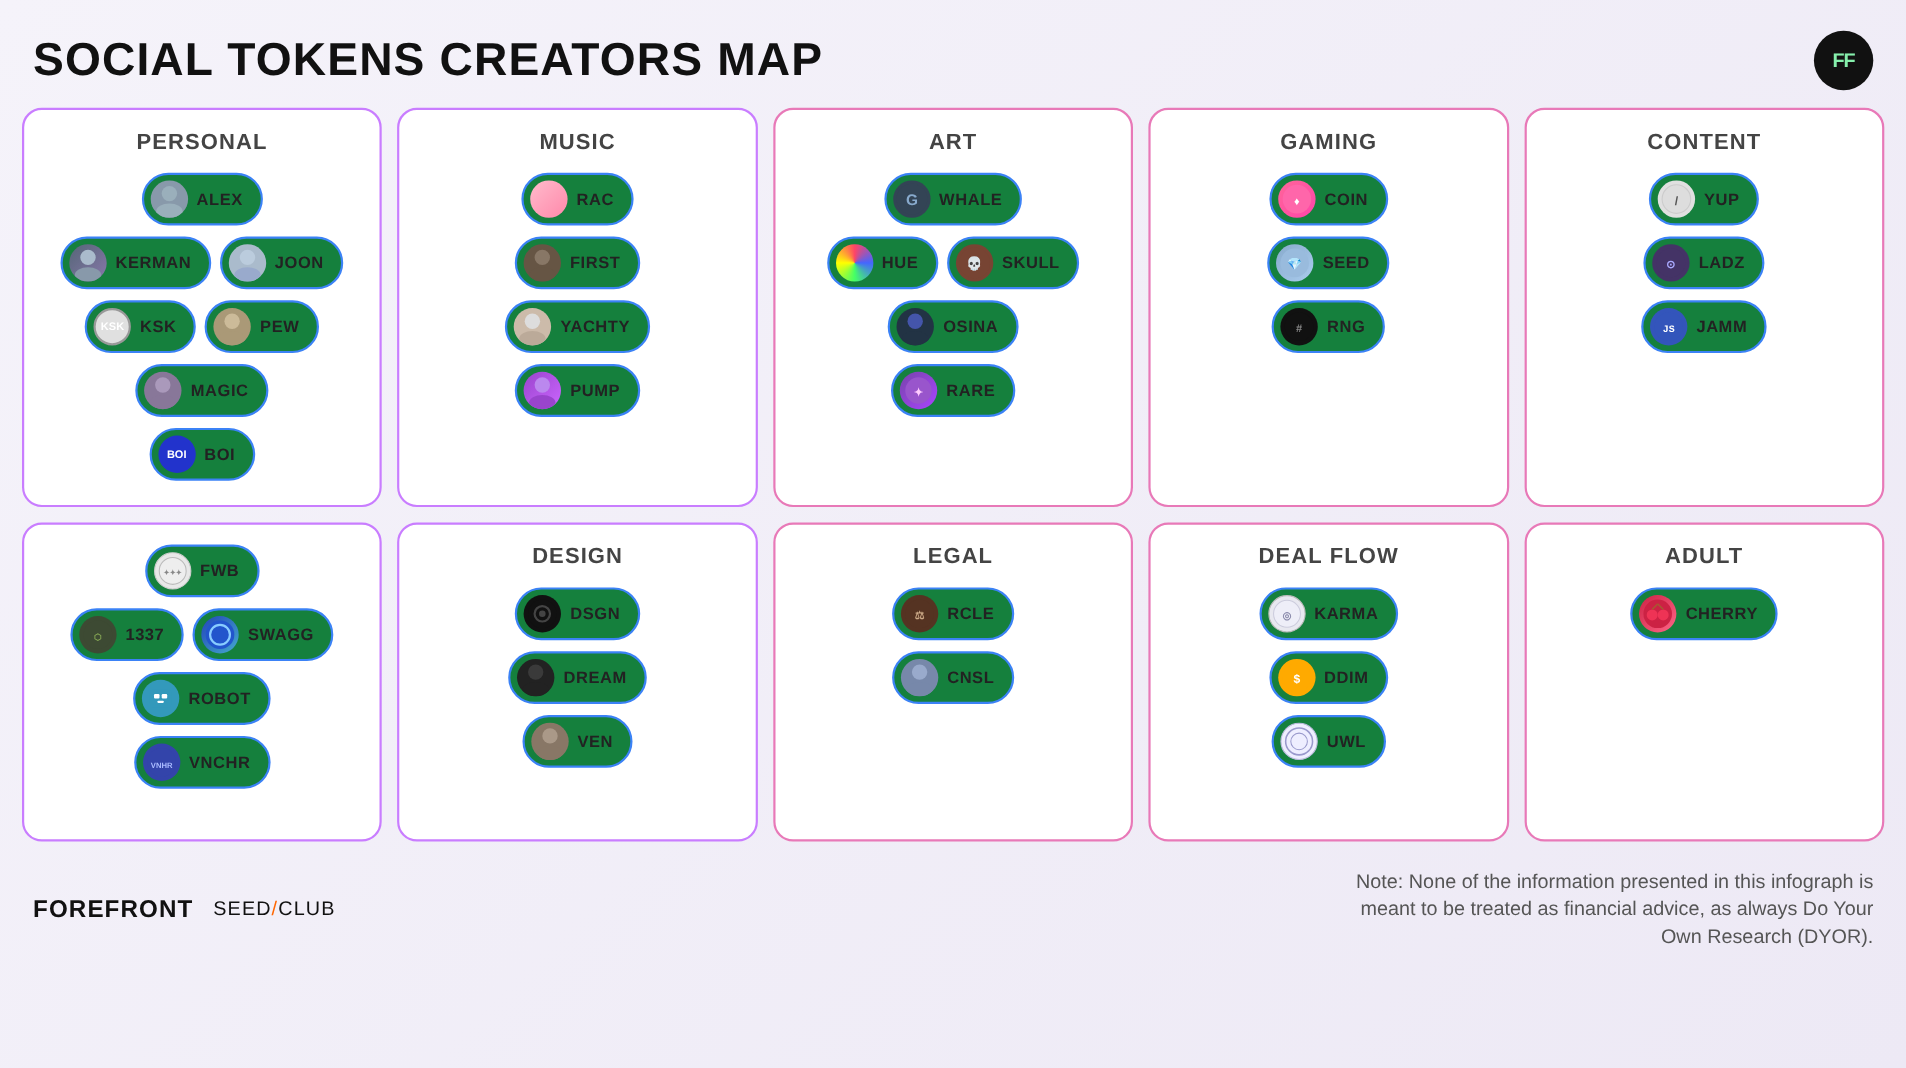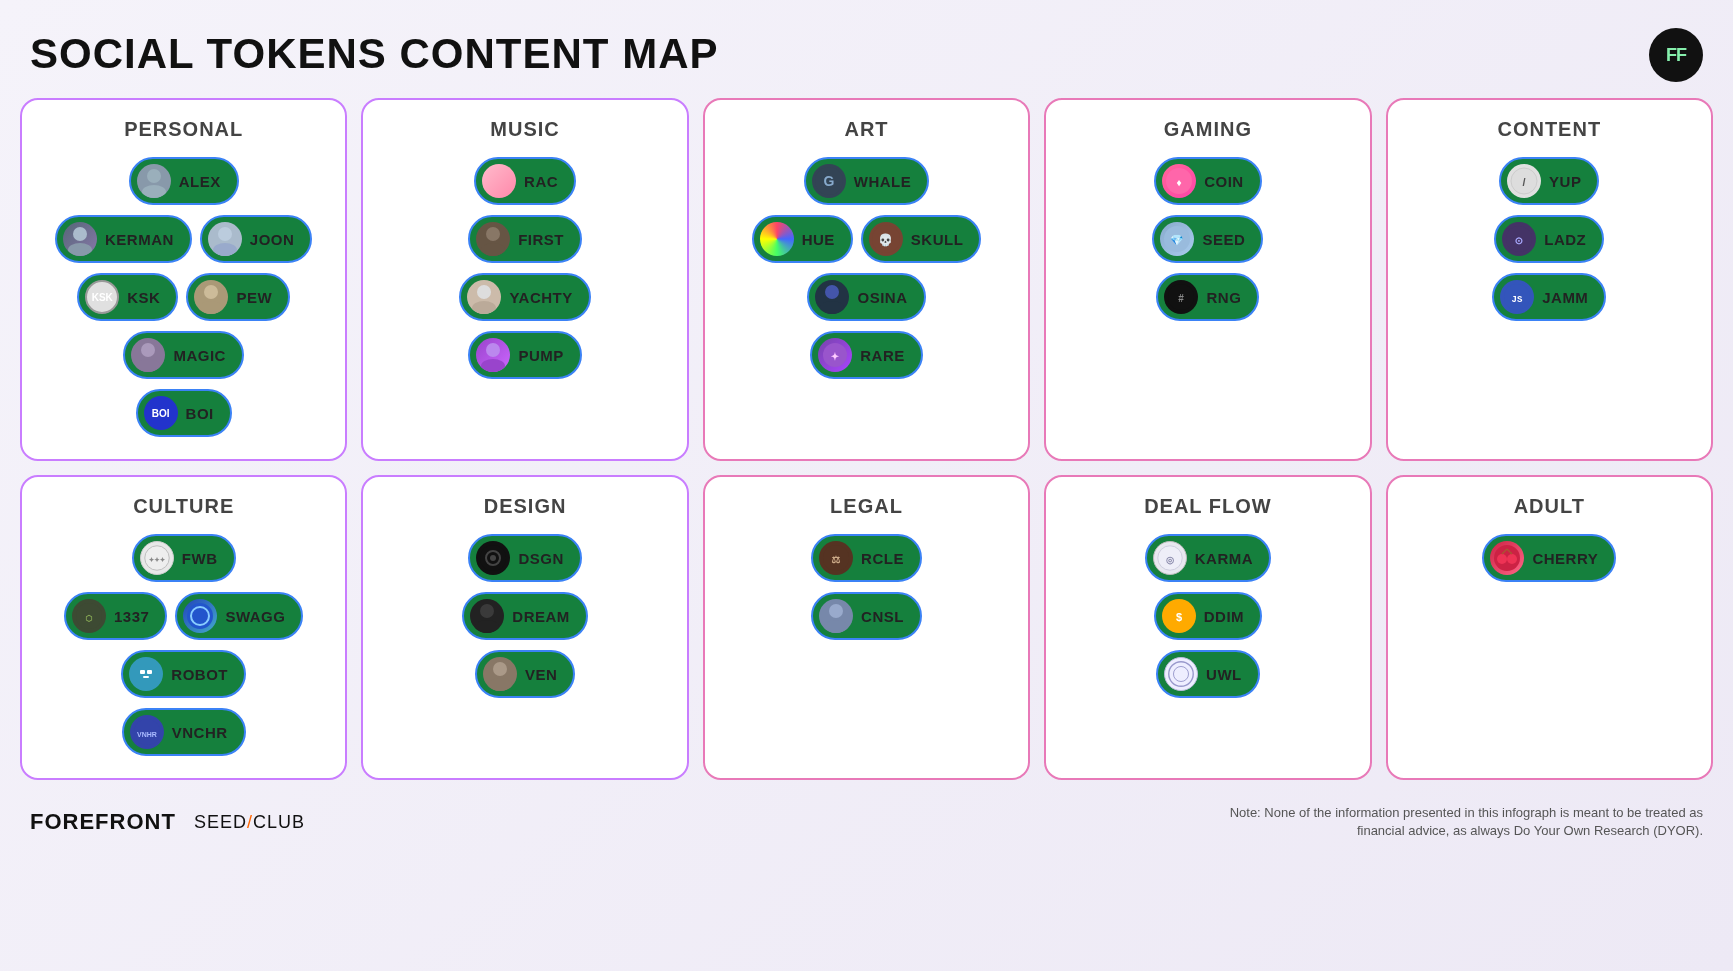--- a/index.html
+++ b/index.html
@@ -134,21 +134,21 @@
     .footer-brand2 {
       font-size: 18px;
       font-weight: 400;
       color: #111;
       letter-spacing: 1px;
     }
     .seed-slash {
       color: #ff6600;
     }
     .footer-note {
-      font-size: 13px;
+      font-size: 18px;
       color: #555;
       text-align: right;
       max-width: 500px;
       line-height: 1.4;
     }
 
     
     .av-ksk-text {
       background: #e0e0e0;
       color: #555;
@@ -161,21 +161,21 @@
       font-size: 10px;
       font-weight: 900;
       color: white;
     }
   </style>
 </head>
 <body>
 
 <div class="page">
   <div class="ff-logo">FF</div>
-  <h1 class="main-title">SOCIAL TOKENS CONTENT MAP</h1>
+  <h1 class="main-title">SOCIAL TOKENS CREATORS MAP</h1>
 
   <div class="grid">
 
     <div class="card card-personal">
       <div class="card-title">PERSONAL</div>
       <div class="card-items">
         <div class="token-chip">
           <div class="avatar av-alex">
             <svg width="34" height="34" viewBox="0 0 34 34">
                 <circle cx="17" cy="12" r="7" fill="#9aafbb"></circle>
@@ -385,21 +385,20 @@
                 <circle cx="17" cy="17" r="13" fill="#3355bb"></circle>
                 <text x="17" y="22" text-anchor="middle" fill="white" font-size="9" font-weight="bold">JS</text>
               </svg>
           </div>
           <span class="label">JAMM</span>
         </div>
       </div>
     </div>
 
     <div class="card card-culture">
-      <div class="card-title">CULTURE</div>
       <div class="card-items">
         <div class="token-chip">
           <div class="avatar" style="background:#e8e8e8; border:1px solid #ccc;">
             <svg width="34" height="34" viewBox="0 0 34 34">
                 <circle cx="17" cy="17" r="13" fill="#eee" stroke="#bbb" stroke-width="1"></circle>
                 <text x="17" y="21" text-anchor="middle" fill="#888" font-size="7">✦✦✦</text>
               </svg>
           </div>
           <span class="label">FWB</span>
         </div>

